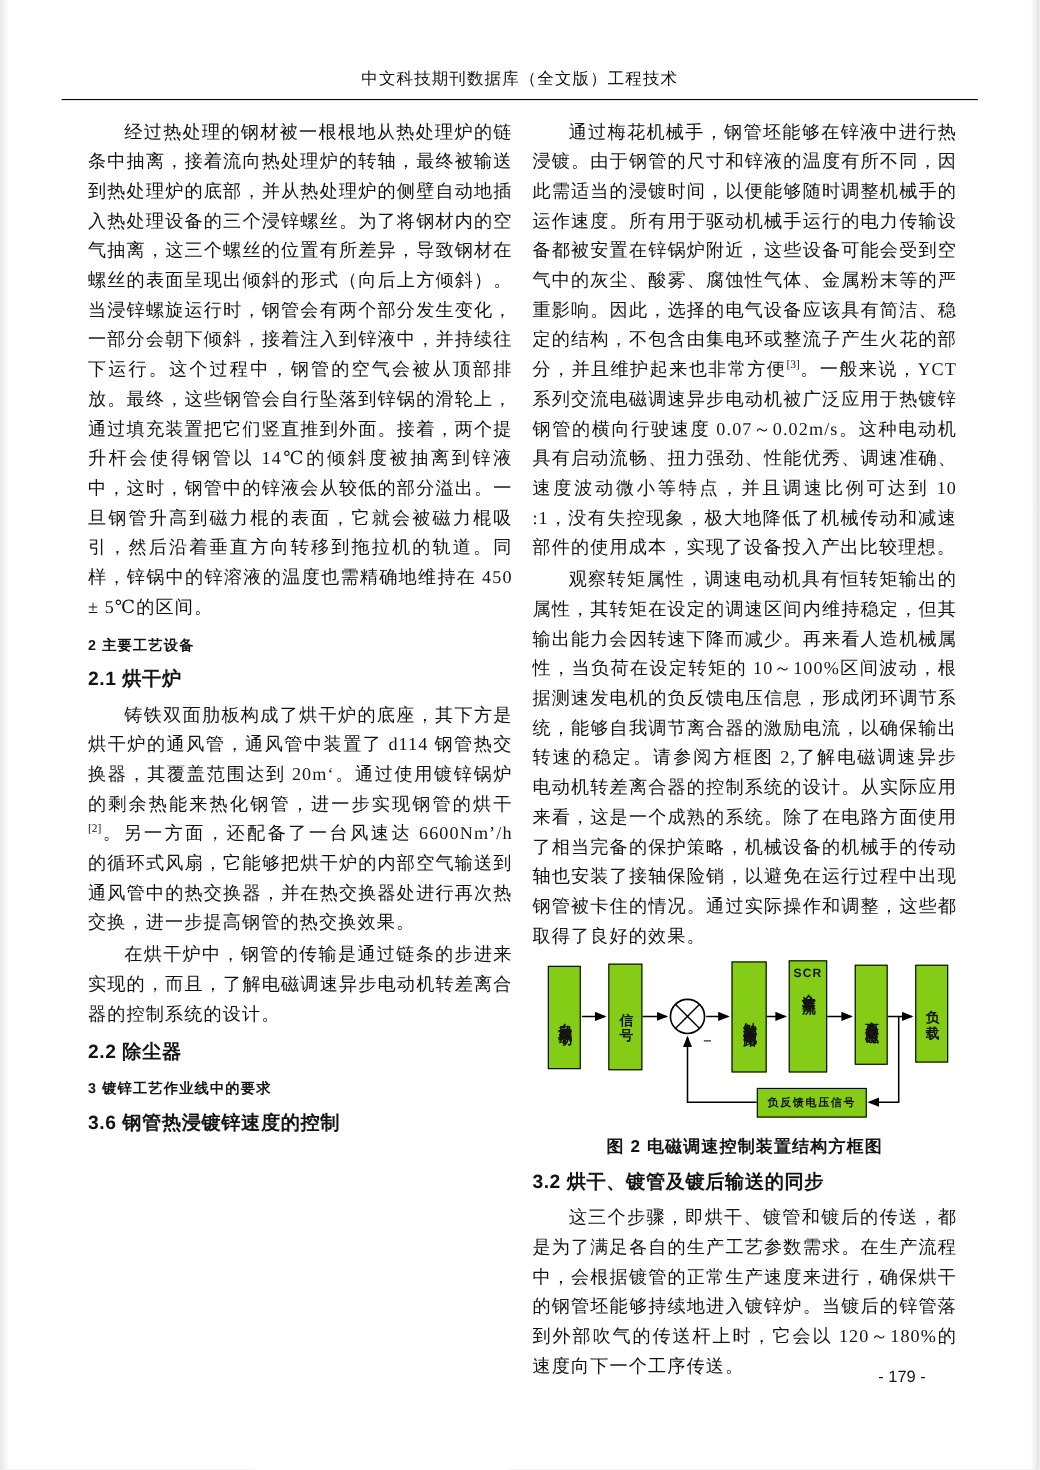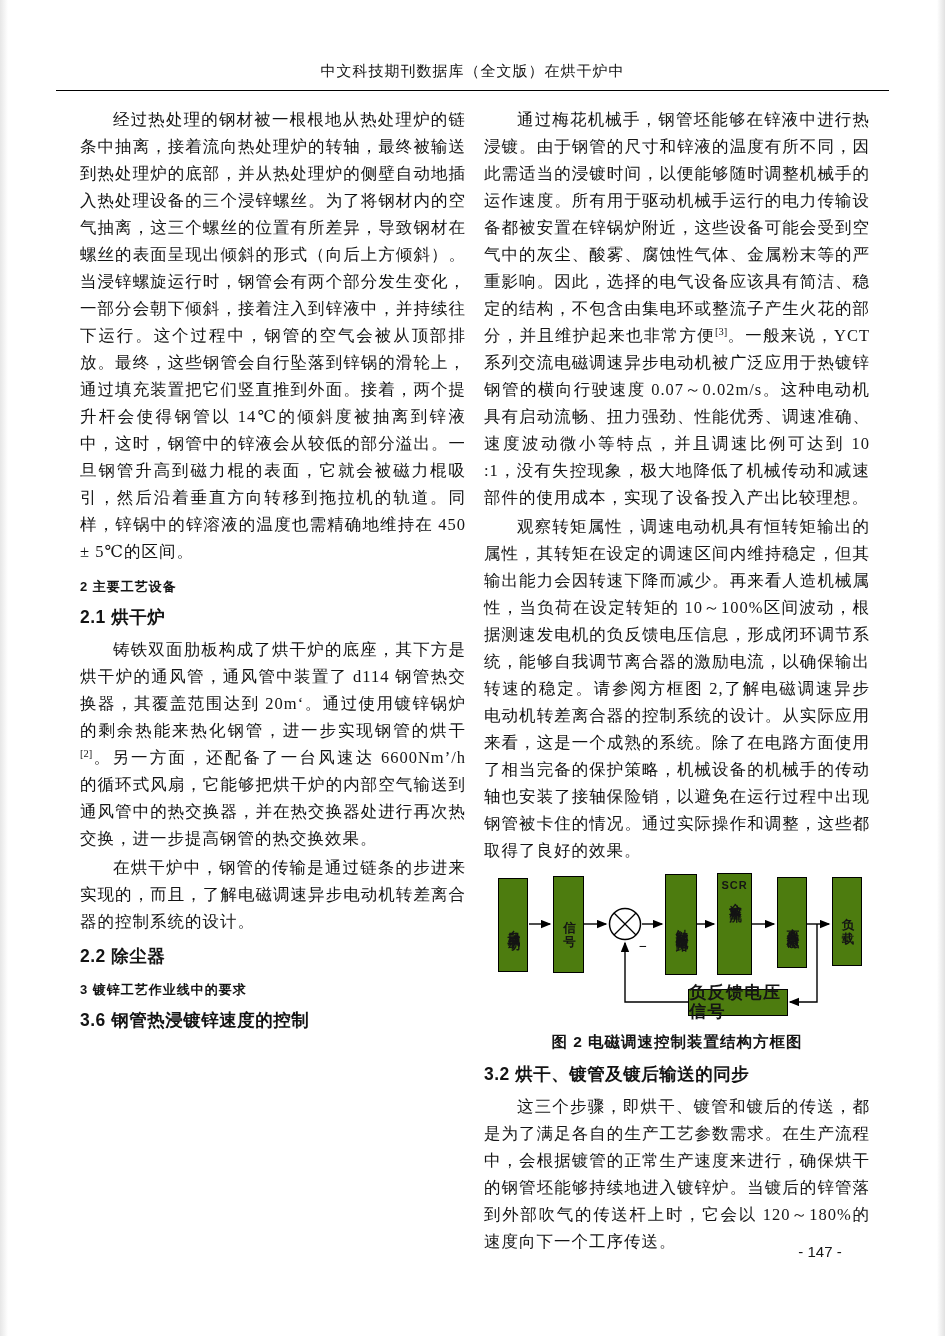--- a/index.html
+++ b/index.html
@@ -36,48 +36,48 @@
     font-family:"Liberation Sans","DejaVu Sans",sans-serif; font-weight:bold;
     font-size:17.5px; margin:9px 0 7px 0; letter-spacing:0.5px;
   }
   .h2.first { margin-top:2px; }
   .cite { font-size:10.5px; vertical-align:super; line-height:0; letter-spacing:0; }
 
   .figure { margin-top:8px; }
   .diagram { position:relative; width:386px; height:152px; }
   .svg-layer { position:absolute; left:0; top:0; }
   .dbox {
-    position:absolute; box-sizing:border-box; background:#4d7c0f;
+    position:absolute; box-sizing:border-box; background:#84cc16;
     border:1.6px solid #000; display:flex; align-items:center; justify-content:center;
     font-family:"Liberation Sans","DejaVu Sans",sans-serif; font-weight:bold;
     font-size:12.5px; line-height:1.1;
   }
   .vtext { writing-mode:vertical-rl; text-orientation:upright; letter-spacing:2px; }
   .vtext.loose { letter-spacing:14px; }
   .dbox.scr { flex-direction:column; justify-content:flex-start; padding-top:5px; gap:2px; }
   .scr-top { font-size:11px; letter-spacing:1px; }
   .scr-sub { writing-mode:vertical-rl; text-orientation:upright; letter-spacing:2px; font-size:12.5px; }
-  .dbox.fb { font-size:17px; letter-spacing:1.5px; }
+  .dbox.fb { font-size:10px; letter-spacing:1.5px; }
   .fcaption {
     text-align:center; font-family:"Liberation Sans","DejaVu Sans",sans-serif;
     font-weight:bold; font-size:15.5px; margin:8px 0 2px 0; letter-spacing:1px;
   }
   .page-number {
     position:absolute; top:1243px; left:760px; width:120px; text-align:center;
     font-size:15px; font-family:"Liberation Sans","DejaVu Sans",sans-serif;
   }
 </style>
 </head>
 <body>
 
 <div class="page">
   <div class="scan-edge left"></div>
   <div class="scan-edge right"></div>
 
-  <div class="journal-header">中文科技期刊数据库（全文版）在烘干炉中</div>
+  <div class="journal-header">中文科技期刊数据库（全文版）工程技术</div>
   <div class="header-rule"></div>
 
   <div class="columns">
 
     <div class="col">
       <p class="para">经过热处理的钢材被一根根地从热处理炉的链条中抽离，接着流向热处理炉的转轴，最终被输送到热处理炉的底部，并从热处理炉的侧壁自动地插入热处理设备的三个浸锌螺丝。为了将钢材内的空气抽离，这三个螺丝的位置有所差异，导致钢材在螺丝的表面呈现出倾斜的形式（向后上方倾斜）。当浸锌螺旋运行时，钢管会有两个部分发生变化，一部分会朝下倾斜，接着注入到锌液中，并持续往下运行。这个过程中，钢管的空气会被从顶部排放。最终，这些钢管会自行坠落到锌锅的滑轮上，通过填充装置把它们竖直推到外面。接着，两个提升杆会使得钢管以 14℃的倾斜度被抽离到锌液中，这时，钢管中的锌液会从较低的部分溢出。一旦钢管升高到磁力棍的表面，它就会被磁力棍吸引，然后沿着垂直方向转移到拖拉机的轨道。同样，锌锅中的锌溶液的温度也需精确地维持在 450 ± 5℃的区间。</p>
 
       <div class="h1">2 主要工艺设备</div>
       <div class="h2">2.1 烘干炉</div>
       <p class="para"><span>铸铁双面肋板构成了烘干炉的底座，其下方是烘干炉的通风管，通风管中装置了 d114 钢管热交换器，其覆盖范围达到 20m‘。通过使用镀锌锅炉的剩余热能来热化钢管，进一步实现钢管的烘干</span><sup class="cite">[2]</sup><span>。另一方面，还配备了一台风速达 6600Nm’/h 的循环式风扇，它能够把烘干炉的内部空气输送到通风管中的热交换器，并在热交换器处进行再次热交换，进一步提高钢管的热交换效果。</span></p>
@@ -132,14 +132,14 @@
         </div>
         <div class="fcaption">图 2  电磁调速控制装置结构方框图</div>
       </div>
 
       <div class="h2">3.2 烘干、镀管及镀后输送的同步</div>
       <p class="para">这三个步骤，即烘干、镀管和镀后的传送，都是为了满足各自的生产工艺参数需求。在生产流程中，会根据镀管的正常生产速度来进行，确保烘干的钢管坯能够持续地进入镀锌炉。当镀后的锌管落到外部吹气的传送杆上时，它会以 120～180%的速度向下一个工序传送。</p>
     </div>
 
   </div>
 
-  <div class="page-number">- 147 -</div>
+  <div class="page-number">- 179 -</div>
 </div>
 
 </body></html>

